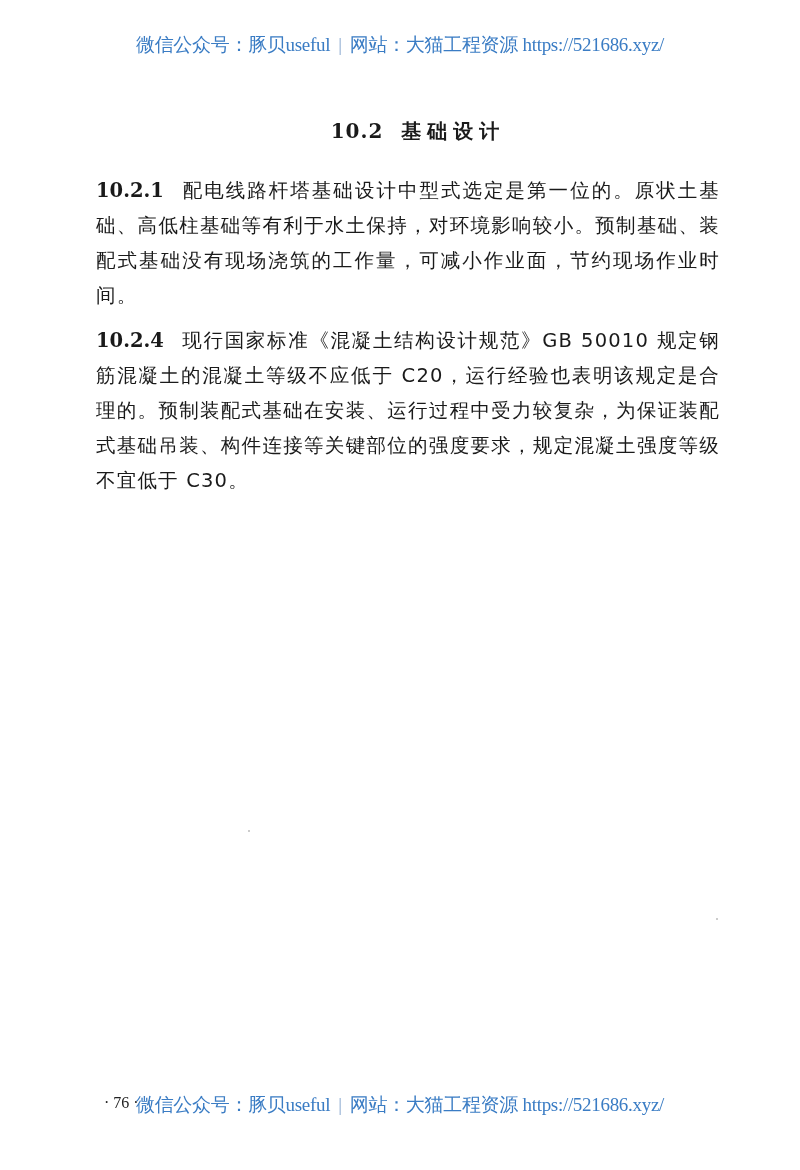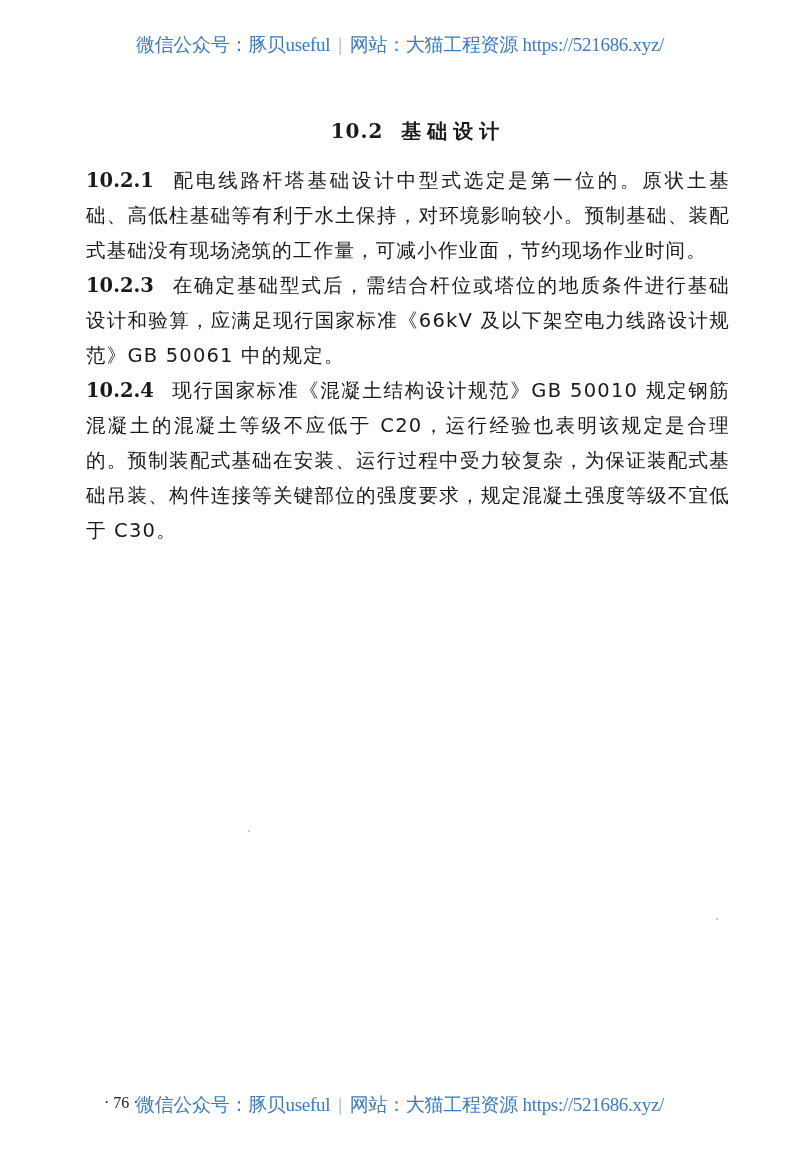--- a/index.html
+++ b/index.html
@@ -9,21 +9,21 @@
       font-family:Liberation Serif, serif; font-size:19px; white-space:nowrap; letter-spacing:-0.3px; }
     .wm-top { top:32px; }
     .wm-bottom { top:1092px; }
     .wm-sep { color:#8aa9cf; margin:0 8px; }
     .title { position:absolute; top:118px; left:0; width:800px; text-align:center; font-size:20px; font-weight:bold;
       font-family:"DejaVu Serif", serif; letter-spacing:1px; }
     .title .num { margin-right:18px;margin-left:36px; }
     .title .txt { letter-spacing:6px; }
     .content { position:absolute; top:163px; left:86px; width:644px; font-size:19.5px; line-height:35px;
       text-align:justify; font-family:"DejaVu Sans", "Liberation Sans", sans-serif; letter-spacing:1.2px; }
-    .para { margin:0; }
+    .para { margin:10px; }
     .clause { font-weight:bold; font-family:"DejaVu Serif", serif; margin-right:18px; letter-spacing:0; }
     .pagenum { position:absolute; top:1094px; left:104px; font-size:16px; color:#222;
       font-family:"Liberation Serif", serif; }
     .dot { position:absolute; width:2px; height:2px; background:#bbb; border-radius:50%; }
   </style>
 </head>
 <body>
 
 <div class="watermark wm-top">
   <span>微信公众号：豚贝useful</span><span class="wm-sep">|</span><span>网站：大猫工程资源 https://521686.xyz/</span>
@@ -31,23 +31,20 @@
 
 <div class="title">
   <span class="num">10.2</span><span class="txt">基础设计</span>
 </div>
 
 <div class="content">
   <p class="para">
     <span class="clause">10.2.1</span><span>配电线路杆塔基础设计中型式选定是第一位的。原状土基础、高低柱基础等有利于水土保持，对环境影响较小。预制基础、装配式基础没有现场浇筑的工作量，可减小作业面，节约现场作业时间。</span>
   </p>
   <p class="para">
-    <span class="clause">10.2.3</span><span>在确定基础型式后，需结合杆位或塔位的地质条件进行基础设计和验算，应满足现行国家标准《66kV 及以下架空电力线路设计规范》GB 50061 中的规定。</span>
-  </p>
-  <p class="para">
     <span class="clause">10.2.4</span><span>现行国家标准《混凝土结构设计规范》GB 50010 规定钢筋混凝土的混凝土等级不应低于 C20，运行经验也表明该规定是合理的。预制装配式基础在安装、运行过程中受力较复杂，为保证装配式基础吊装、构件连接等关键部位的强度要求，规定混凝土强度等级不宜低于 C30。</span>
   </p>
 </div>
 
 <div class="dot" style="top:830px;left:248px;"></div>
 <div class="dot" style="top:918px;left:716px;"></div>
 
 <div class="watermark wm-bottom">
   <span>微信公众号：豚贝useful</span><span class="wm-sep">|</span><span>网站：大猫工程资源 https://521686.xyz/</span>
 </div>

